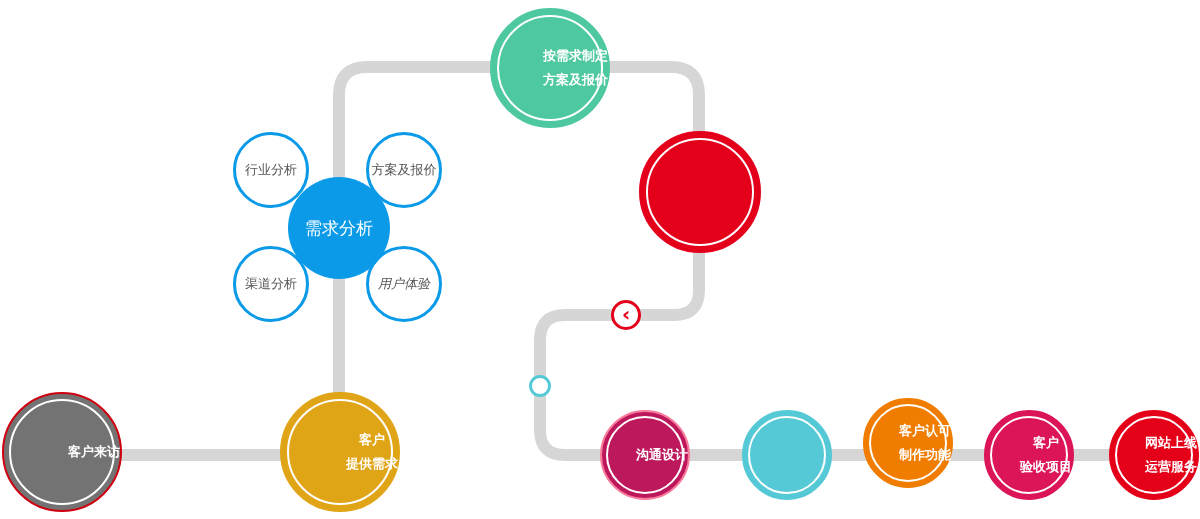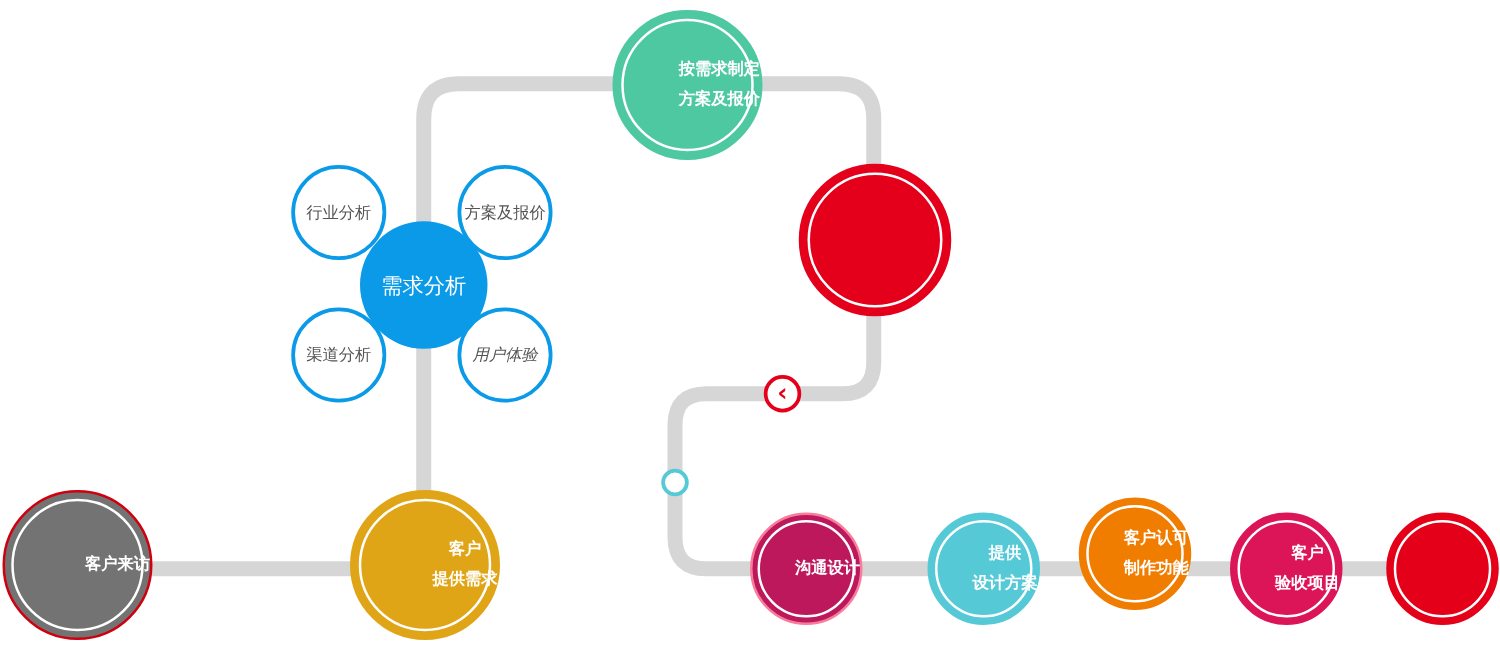--- a/index.html
+++ b/index.html
@@ -56,33 +56,33 @@
 </div>
 <div class="node" id="s3" style="left: 639px; top: 131px; width: 122px; height: 122px; background: rgb(228, 0, 27); border: 2px solid rgb(228, 0, 27);">
   <div class="inner" style="left:5px;top:5px;right:5px;bottom:5px;"></div>
 </div>
 <div class="node" id="s4" style="left: 600px; top: 410px; width: 90px; height: 90px; background: #be185d; border: 2px solid rgb(248, 124, 155);">
   <div class="inner" style="left:4px;top:4px;right:4px;bottom:4px;"></div>
   <span class="lbl">沟通设计</span>
 </div>
 <div class="node" id="s5" style="left: 742px; top: 410px; width: 90px; height: 90px; background: rgb(85, 201, 214); border: 2px solid rgb(85, 201, 214);">
   <div class="inner" style="left:4px;top:4px;right:4px;bottom:4px;"></div>
-  <span class="lbl">提供
-设计方案</span>
 </div>
 <div class="node" id="s6" style="left: 863px; top: 398px; width: 90px; height: 90px; background: rgb(240, 125, 0); border: 2px solid rgb(240, 125, 0);">
   <div class="inner" style="left:4px;top:4px;right:4px;bottom:4px;"></div>
   <span class="lbl">客户认可
 制作功能</span>
 </div>
 <div class="node" id="s7" style="left: 984px; top: 410px; width: 90px; height: 90px; background: rgb(220, 21, 88); border: 2px solid rgb(220, 21, 88);">
   <div class="inner" style="left:4px;top:4px;right:4px;bottom:4px;"></div>
   <span class="lbl">客户
 验收项目</span>
 </div>
 <div class="node" id="s8" style="left: 1109px; top: 410px; width: 90px; height: 90px; background: rgb(229, 0, 25); border: 2px solid rgb(229, 0, 25);">
   <div class="inner" style="left:4px;top:4px;right:4px;bottom:4px;"></div>
+  <span class="lbl">网站上线
+运营服务</span>
 </div>
 
 <div class="marker" id="m0" style="left:611px;top:300px;width:30px;height:30px;border:3px solid #e4001b;">
   <span id="m0g" style="color:#e4001b;font-size:20px;font-weight:bold;line-height:20px;margin-top:-3px;">‹</span>
 </div>
 <div class="marker" id="m1" style="left:529px;top:375px;width:22px;height:22px;border:3px solid #55c9d6;"></div>
 
 </body></html>

